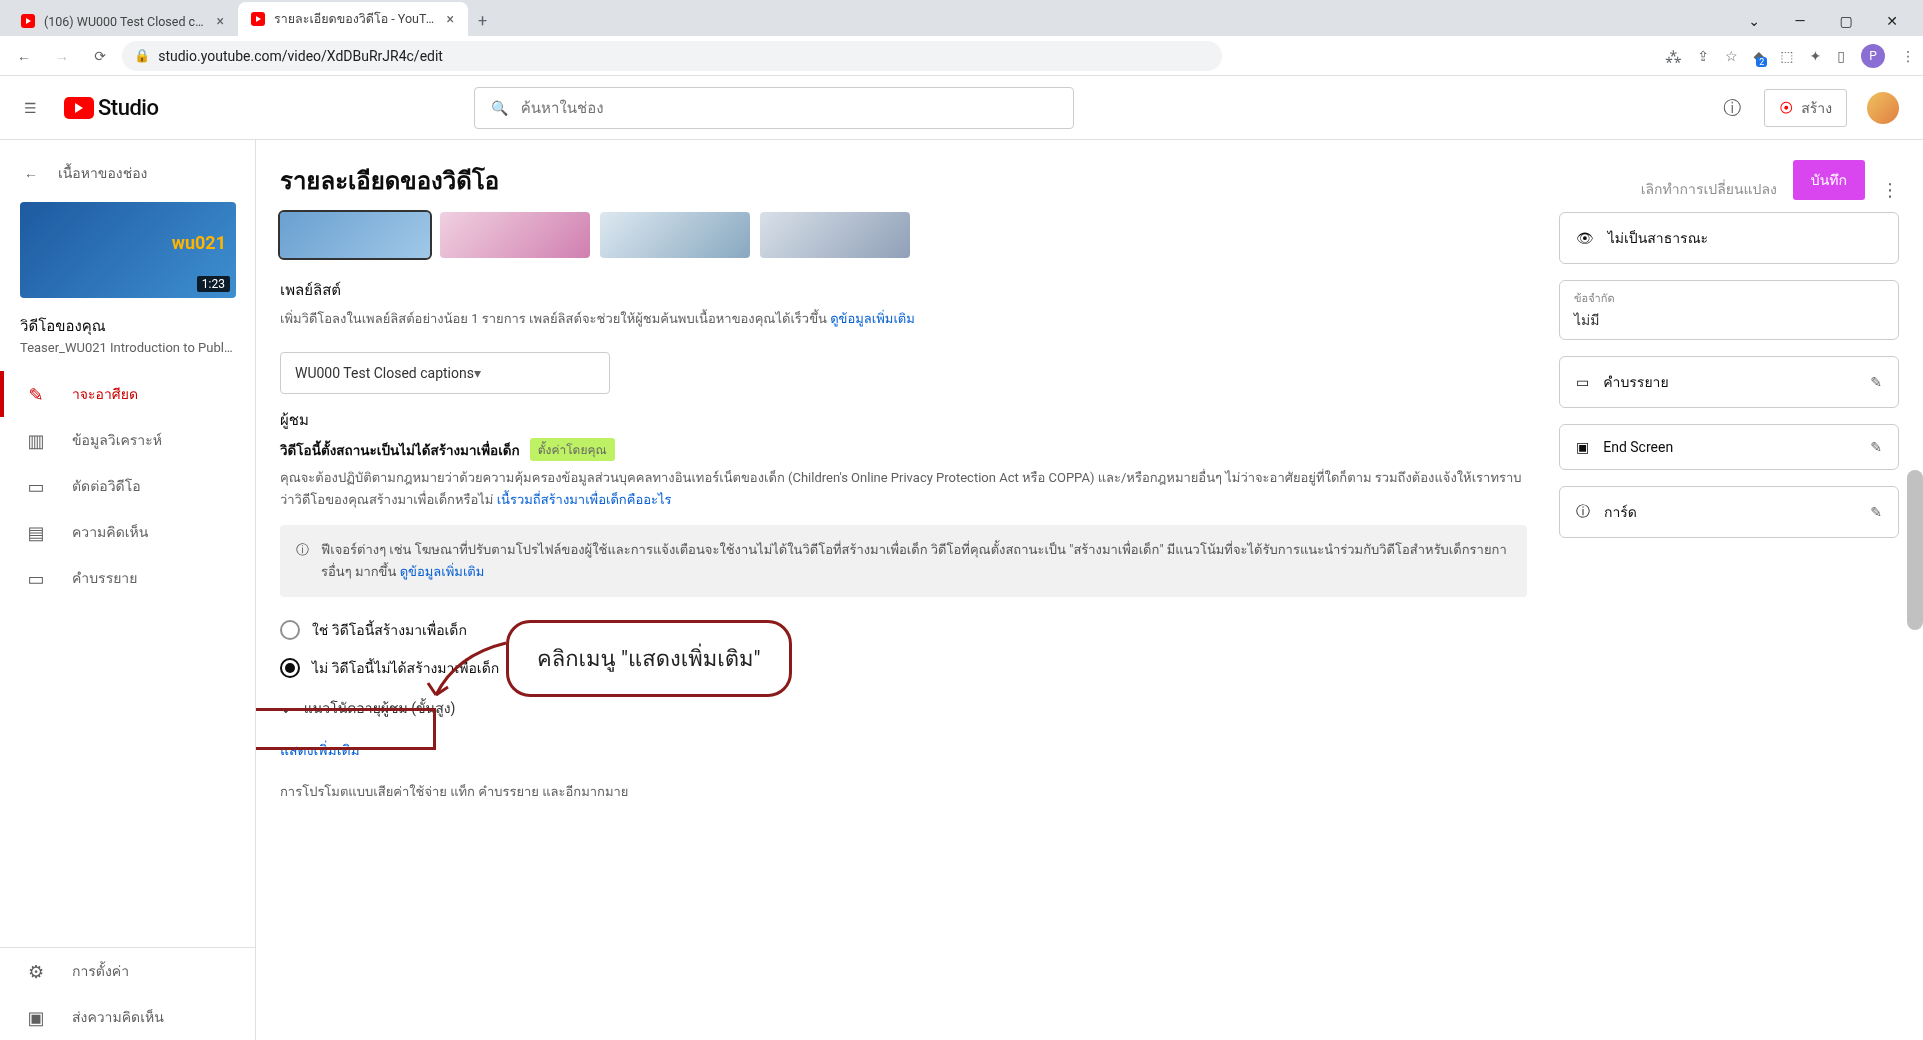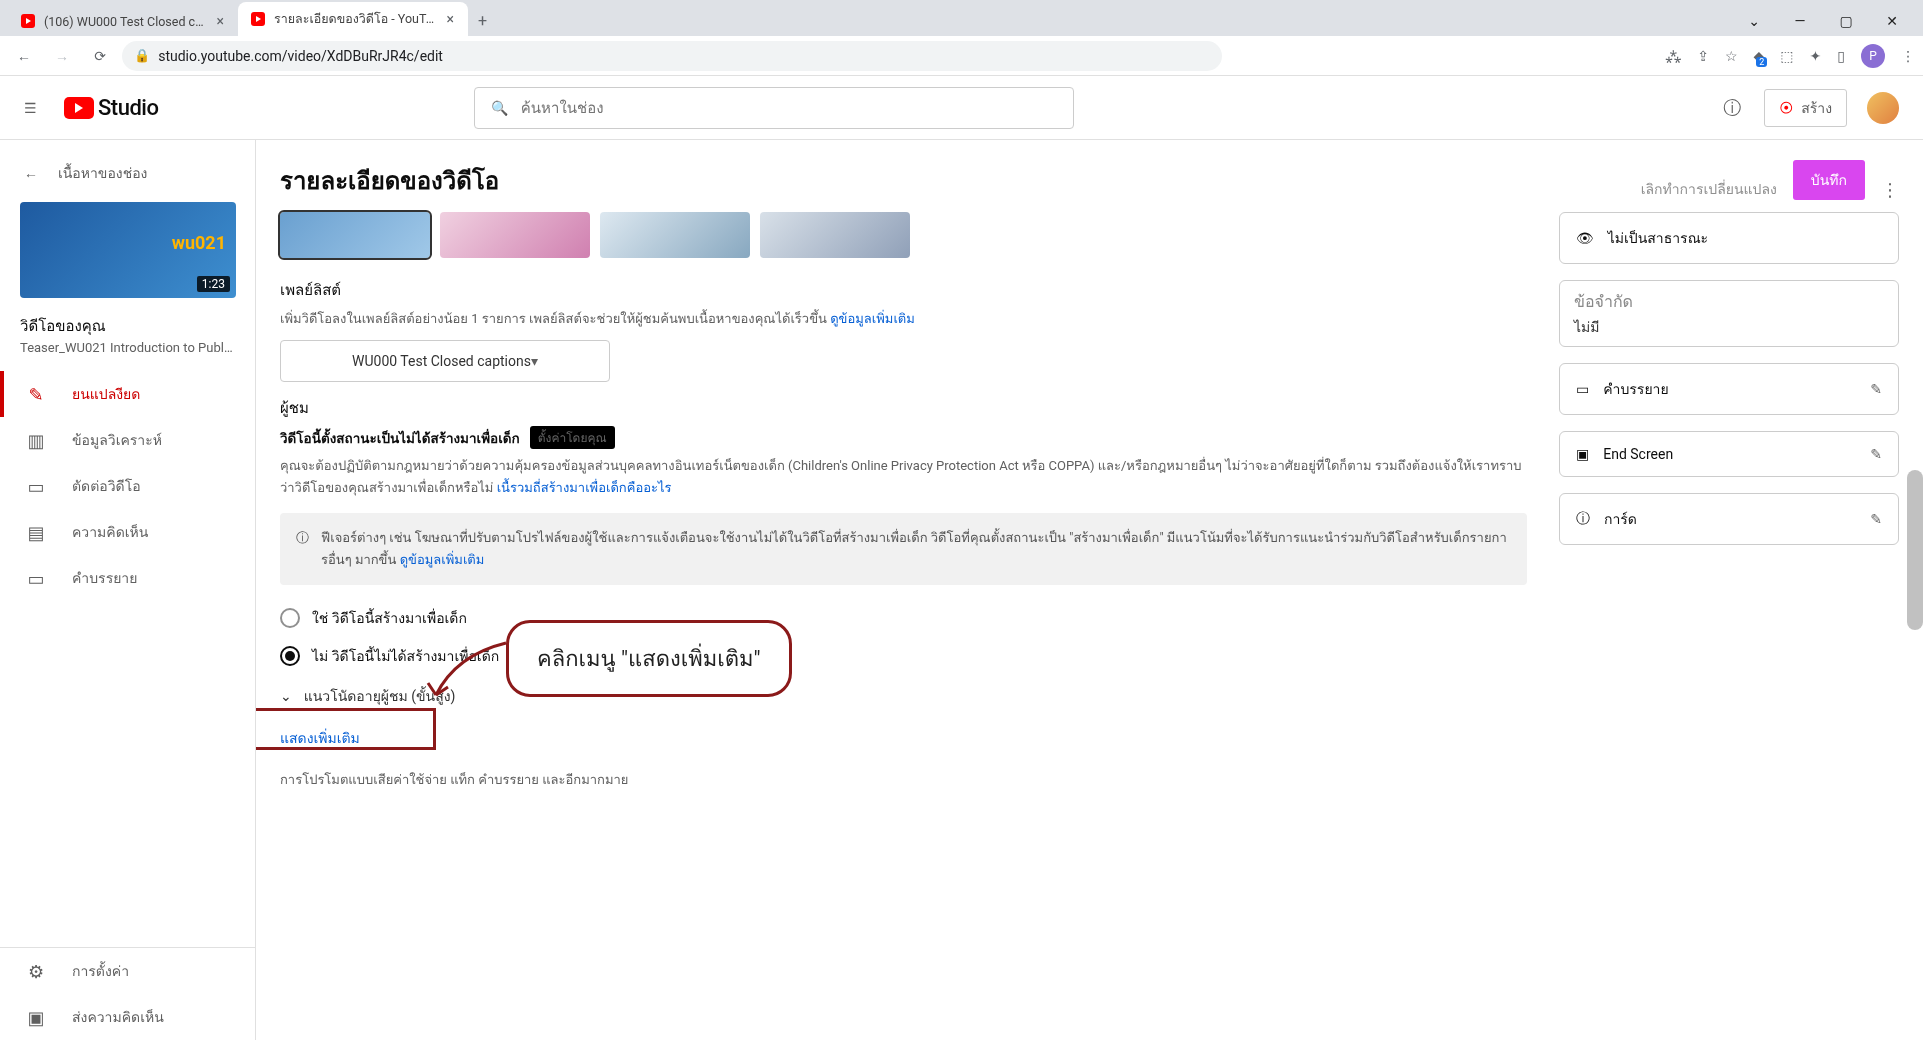--- a/index.html
+++ b/index.html
@@ -82,43 +82,43 @@
 .thumb-row { display: flex; gap: 10px; margin-bottom: 20px; }
 .thumb-item { width: 150px; height: 46px; border-radius: 4px; background: linear-gradient(135deg,#6aa0d0,#a0c8e8); overflow:hidden; position:relative; }
 .thumb-item.selected { outline: 2px solid #333; }
 .thumb-item.p2 { background: linear-gradient(135deg,#f0d0e0,#d080b0); }
 .thumb-item.p3 { background: linear-gradient(135deg,#dde8f0,#88a8c0); }
 .thumb-item.p4 { background: linear-gradient(135deg,#d8e0e8,#90a0b8); }
 
 .section-title { font-weight: 500; font-size: 15px; margin: 14px 0 6px; }
 .help-text { color: #606060; font-size: 13px; line-height: 1.7; }
 .help-text a { color: #065fd4; text-decoration: none; }
-.select-box { margin-top: 10px; border: 1px solid #ccc; border-radius: 4px; padding: 12px 14px; width: 330px; display: flex; align-items: center; justify-content: center; color: #333; }
+.select-box { margin-top: 22px; border: 1px solid #ccc; border-radius: 4px; padding: 12px 14px; width: 330px; display: flex; align-items: center; justify-content: flex-start; color: #333; }
 .select-box .caret { color: #606060; }
 
 .mfk-row { display: flex; align-items: center; gap: 10px; margin: 6px 0; font-size: 13.5px; }
-.mfk-badge { background: #000000; color: #666; padding: 2px 8px; border-radius: 3px; font-size: 12px; }
+.mfk-badge { background: #bef264; color: #666; padding: 2px 8px; border-radius: 3px; font-size: 12px; }
 
 .info-box { background: #f1f1f1; border-radius: 4px; padding: 14px 16px; display: flex; gap: 12px; margin: 14px 0; font-size: 13px; color: #555; line-height: 1.7; }
 .info-box a { color: #065fd4; text-decoration: none; }
 
 .radio-row { display: flex; align-items: center; gap: 12px; padding: 8px 0; font-size: 14px; }
 .radio { width: 20px; height: 20px; border: 2px solid #909090; border-radius: 50%; display: inline-flex; align-items: center; justify-content: center; }
 .radio.checked { border-color: #0d0d0d; }
 .radio.checked::after { content:""; width: 10px; height: 10px; background: #0d0d0d; border-radius: 50%; }
 
 .expand-row { display: flex; align-items: center; gap: 12px; padding: 10px 0; color: #333; font-size: 14px; cursor: pointer; }
 
 .show-more { color: #065fd4; font-weight: 500; padding: 10px 0 4px; display: inline-block; }
 .show-more-sub { color: #606060; font-size: 13px; margin-top: 16px; }
 
 
 .card-box { border: 1px solid #ccc; border-radius: 6px; padding: 14px 16px; margin-bottom: 16px; display: flex; align-items: center; gap: 14px; }
 .card-box.small { padding: 8px 14px; flex-direction: column; align-items: flex-start; gap: 0; }
-.card-label { color: #888; font-size: 16px; }
+.card-label { color: #888; font-size: 11px; }
 .card-value { color: #333; font-size: 14px; margin-top: 2px; }
 .card-action { margin-left: auto; color: #606060; }
 
 
 .callout { position: absolute; border: 3px solid #8b1a1a; border-radius: 24px; padding: 18px 28px; font-size: 22px; color: #222; background: #fff; font-family: serif; }
 .highlight-box { position: absolute; border: 3px solid #8b1a1a; }
 .arrow-svg { position: absolute; }
 
 .scrollbar-stub { position: absolute; right: 0; top: 330px; width: 16px; height: 160px; background: #c1c1c1; border-radius: 8px; }
 </style>
@@ -204,21 +204,21 @@
         <div class="duration">1:23</div>
       </div>
     </div>
     <div class="video-meta">
       <div class="title">วิดีโอของคุณ</div>
       <div class="sub">Teaser_WU021 Introduction to Publi...</div>
     </div>
     <div class="nav-list">
       <div class="nav-item active">
         <span class="icon">✎</span>
-        <span>ยนแปลงียด</span>
+        <span>าจะอาศียด</span>
       </div>
       <div class="nav-item">
         <span class="icon">▥</span>
         <span>ข้อมูลวิเคราะห์</span>
       </div>
       <div class="nav-item">
         <span class="icon">▭</span>
         <span>ตัดต่อวิดีโอ</span>
       </div>
       <div class="nav-item">

